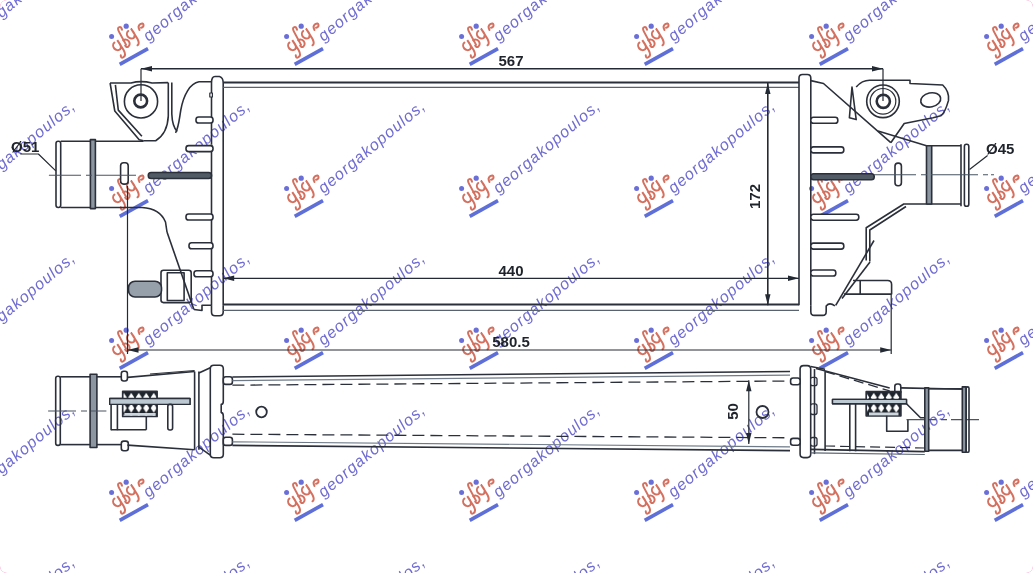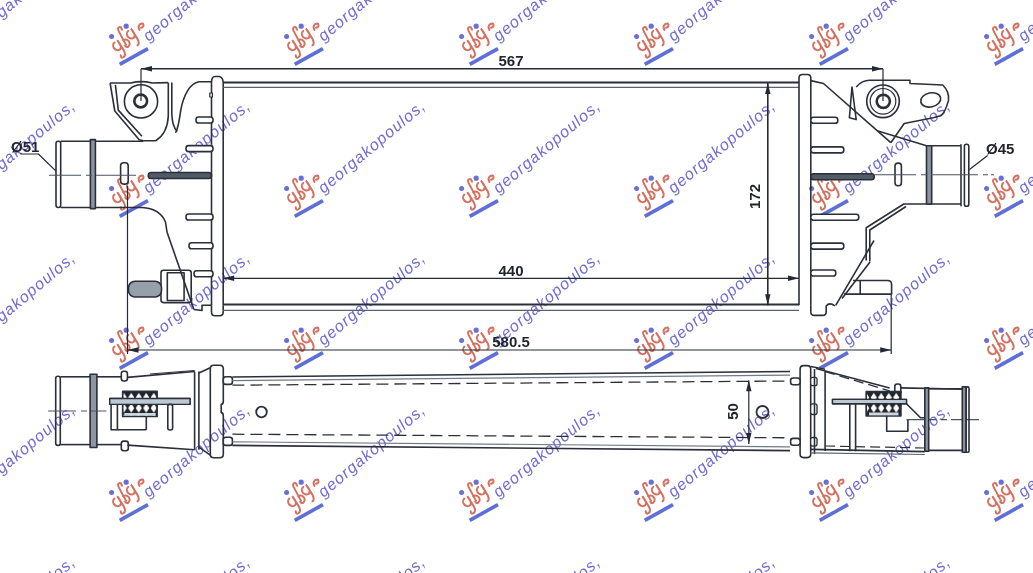--- a/index.html
+++ b/index.html
@@ -1,16 +1,16 @@
 <!DOCTYPE html>
 <html><head>
 <meta charset="utf-8">
 <style>
   html,body{margin:0;padding:0;background:#ffffff;}
-  #page{width:1033px;height:573px;position:relative;overflow:hidden;background:#ec4899;}
+  #page{width:1033px;height:573px;position:relative;overflow:hidden;background:#ec4899;border-radius:7px;}
   svg{display:block;}
   text{font-family:"Liberation Sans", sans-serif;}
 </style>
 </head>
 <body>
 <div id="page">
 <svg width="1033" height="573" viewBox="0 0 1033 573">
 <defs>
 
   <g id="wm">

